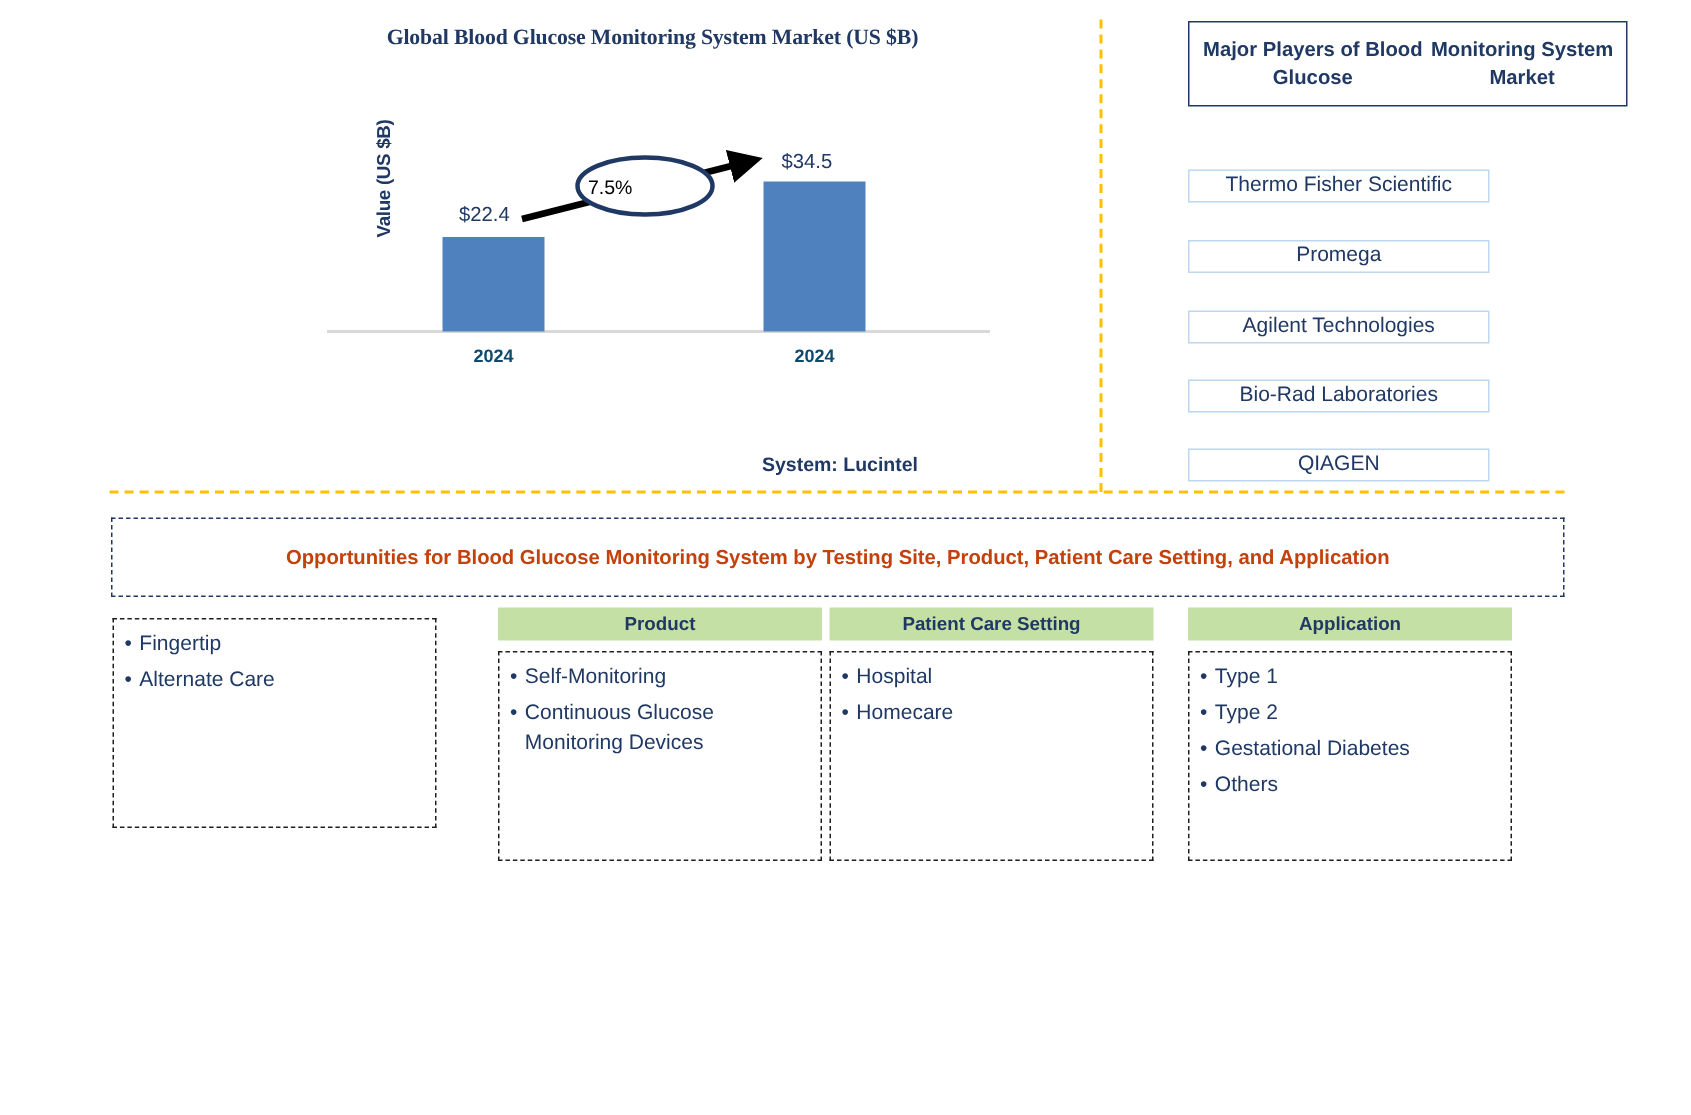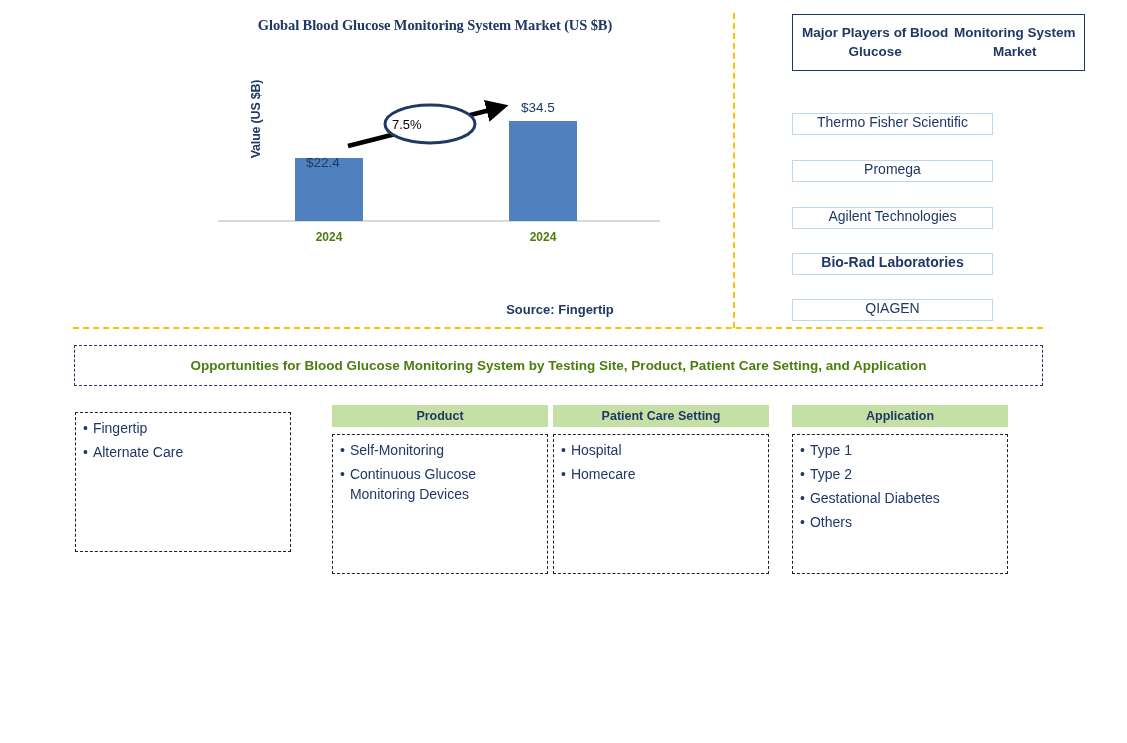--- a/index.html
+++ b/index.html
@@ -54,28 +54,28 @@
   .bar-2024 { left: 295px; top: 158px; width: 68px; height: 63px; }
   .bar-2030 { left: 509px; top: 121px; width: 68px; height: 100px; }
 
   .bar-value {
     position: absolute;
     font-size: 13.5px;
     font-weight: normal;
     color: #1F3864;
     white-space: nowrap;
   }
-  .val-2024 { left: 306px; top: 135px; margin-top: 20px; }
+  .val-2024 { left: 306px; top: 135px; }
   .val-2030 { left: 521px; top: 100px; }
 
   .tick-label {
     position: absolute;
     font-size: 12px;
     font-weight: bold;
-    color: #4d7c0f;
+    color: #0c4a6e;
     white-space: nowrap;
     text-align: center;
   }
   .tick-2024 { left: 295px; top: 230px; width: 68px; }
   .tick-2030 { left: 509px; top: 230px; width: 68px; }
 
   .cagr-svg { position: absolute; left: 340px; top: 90px; width: 200px; height: 70px; }
   .cagr-text {
     position: absolute;
     left: 392px; top: 117px;
@@ -136,36 +136,36 @@
     display: flex;
     justify-content: center;
     font-size: 14px;
     color: #1F3864;
     white-space: nowrap;
     margin-top: 19px;
   }
   .pb0 { top: 94px; }
   .pb1 { top: 141px; }
   .pb2 { top: 188px; }
-  .pb3 { top: 234px; font-weight: bold; }
+  .pb3 { top: 234px; }
   .pb4 { top: 280px; }
 
   
   .opp-banner {
     position: absolute;
     left: 74px; top: 345px;
-    width: 969px; height: 41px;
+    width: 969px; height: 53px;
     border: 1.5px dashed #1F3864;
     display: flex;
     align-items: center;
     justify-content: center;
     text-align: right;
     font-size: 13.5px;
     font-weight: bold;
-    color: #4d7c0f;
+    color: #c2410c;
     background: #ffffff;
   }
 
   
   .cat-col { position: absolute; top: 405px; width: 216px; }
   .cat-col.c0 { left: 75px; }
   .cat-col.c1 { left: 332px; }
   .cat-col.c2 { left: 553px; }
   .cat-col.c3 { left: 792px; }
 
@@ -229,21 +229,21 @@
         <marker id="arrowhead" markerWidth="5" markerHeight="5" refX="2.6" refY="2.5" orient="auto" markerUnits="strokeWidth">
           <path d="M0,0 L5,2.5 L0,5 z" fill="#000000"></path>
         </marker>
       </defs>
       <line x1="8" y1="56" x2="158" y2="18" stroke="#000000" stroke-width="4.5" marker-end="url(#arrowhead)"></line>
       <ellipse cx="90" cy="34" rx="45" ry="19" fill="#FFFFFF" stroke="#1F3864" stroke-width="3"></ellipse>
     </svg>
     <div class="cagr-text">7.5%</div>
   </div>
 
-  <div class="source-text">Source: Fingertip</div>
+  <div class="source-text">System: Lucintel</div>
 
   <div class="divider-v"></div>
   <div class="divider-h"></div>
 
   <div>
     <div class="players-header">
       <span>Major Players of Blood Glucose</span>
       <br>
         <span>Monitoring System Market</span>
     </div>

